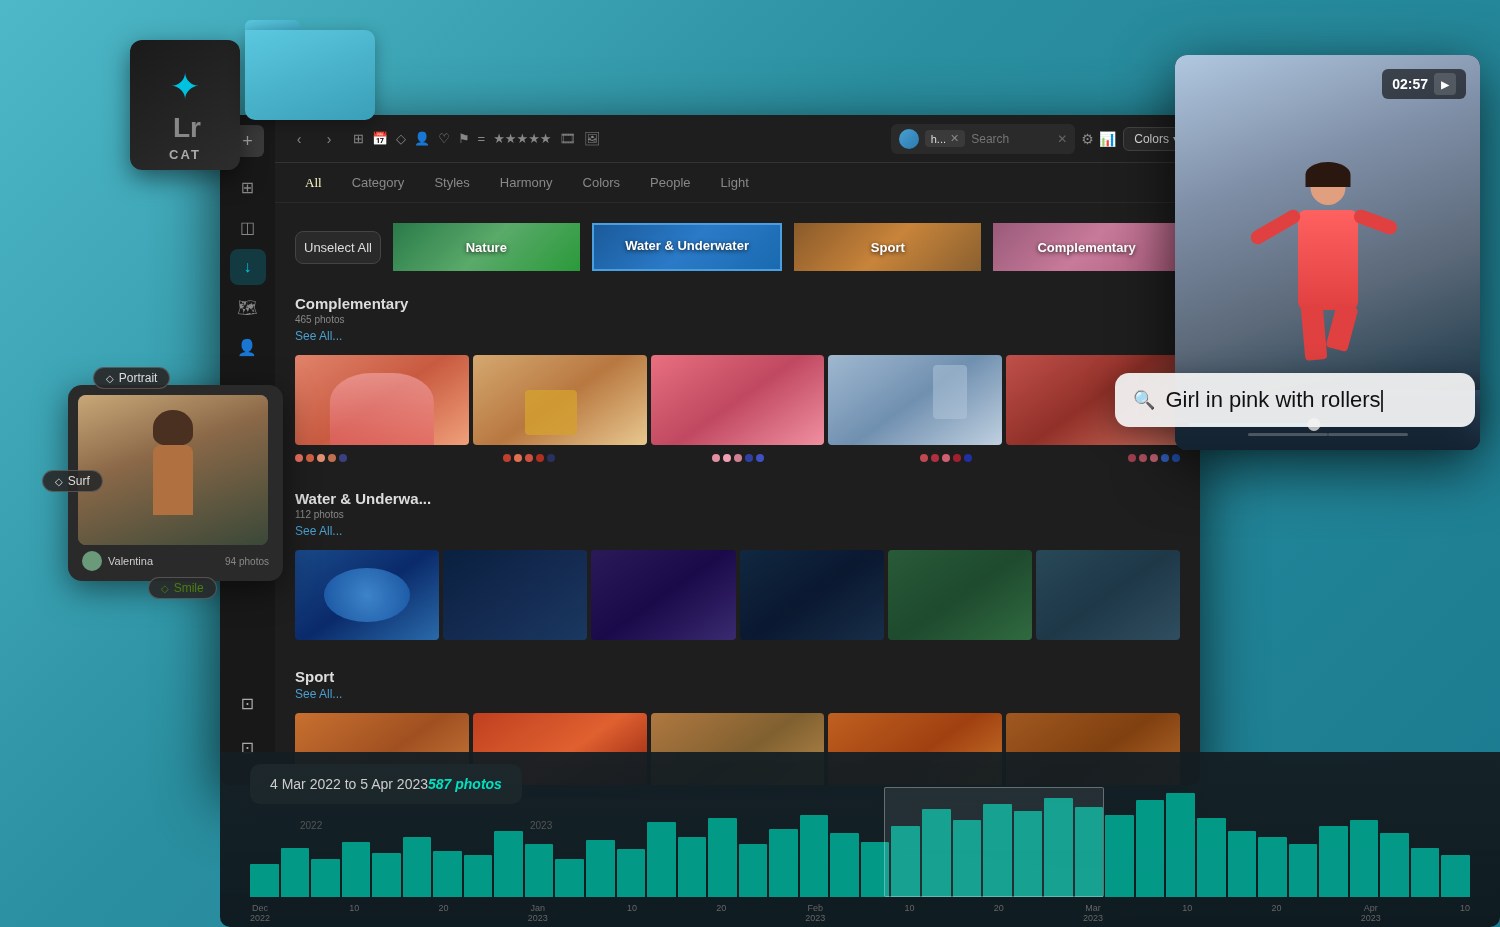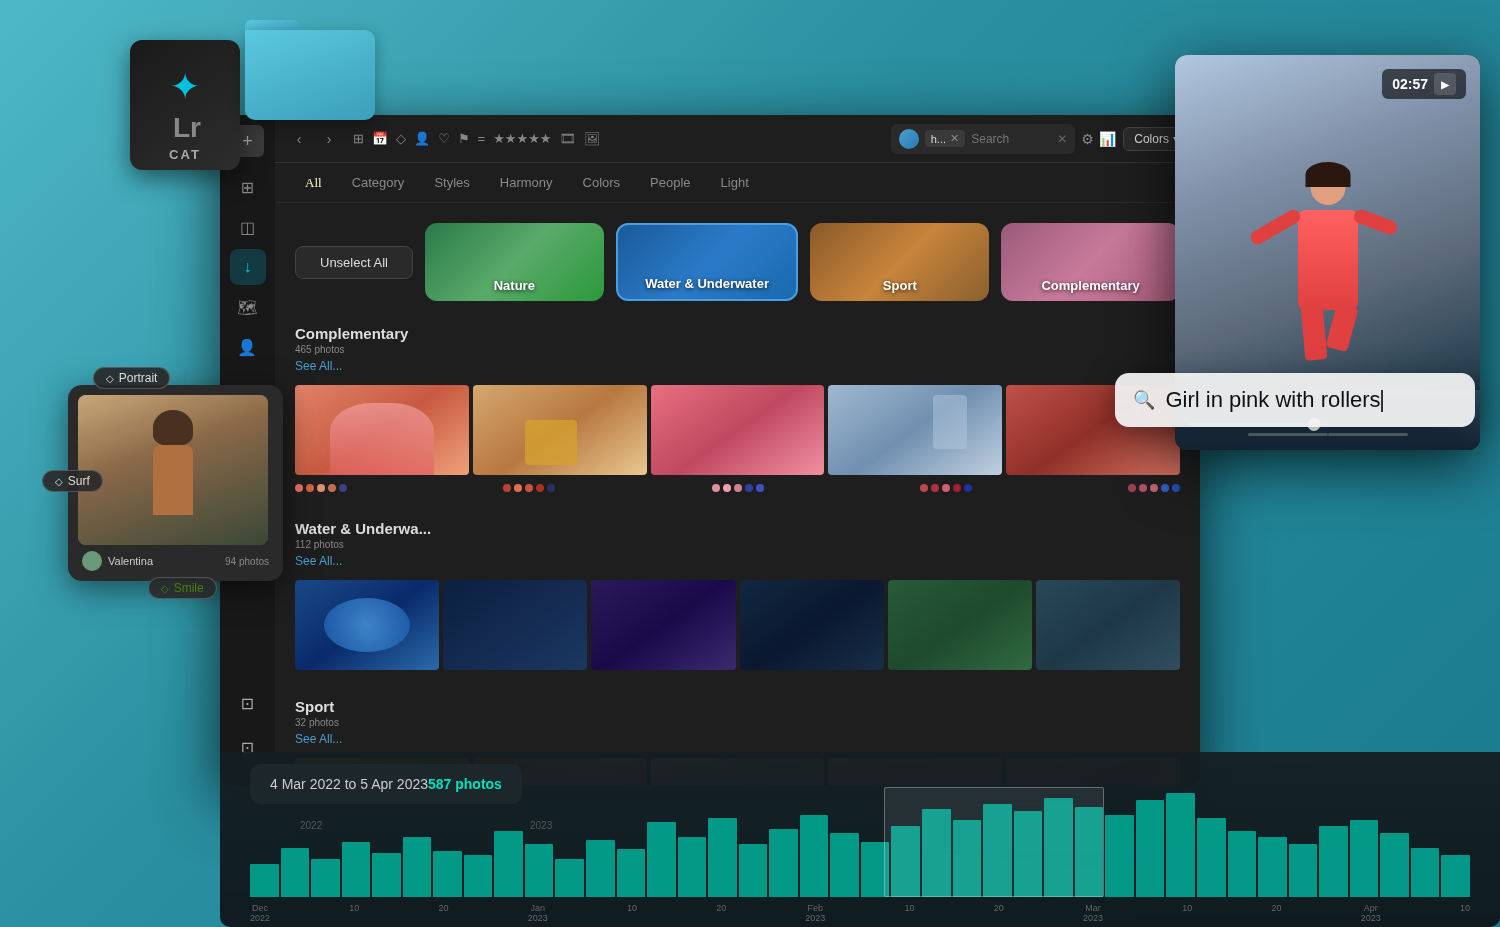--- a/index.html
+++ b/index.html
@@ -386,37 +386,37 @@
     .category-selector {
       display: flex;
       align-items: center;
       gap: 12px;
       margin-bottom: 24px;
     }
     .unselect-btn {
       background: #2a2a2a;
       border: 1px solid #444;
       color: #ddd;
-      padding: 8px 24px;
+      padding: 8px 8px;
       border-radius: 8px;
       font-size: 13px;
       cursor: pointer;
       white-space: nowrap;
     }
     .category-chip {
-      height: 78px;
+      height: 48px;
       min-width: 130px;
-      border-radius: 12px;
+      border-radius: 0;
       overflow: hidden;
       position: relative;
       cursor: pointer;
       display: flex;
       align-items: flex-end;
       justify-content: center;
-      padding-bottom: 8px;
+      padding-bottom: 16px;
       flex: 1;
     }
     .category-chip-label {
       color: #fff;
       font-size: 13px;
       font-weight: 600;
       position: relative;
       z-index: 2;
       text-shadow: 0 1px 4px rgba(0,0,0,0.8);
     }
@@ -523,21 +523,21 @@
       position: absolute;
       top: 12px;
       left: 30px;
       background: rgba(30,40,45,0.95);
       border-radius: 10px;
       padding: 12px 20px;
       display: flex;
       align-items: center;
     }
     .timeline-date { color: #ccc; font-size: 14px; }
-    .timeline-count { color: #00e0c0; font-size: 14px; font-weight: 600; }
+    .timeline-count { color: #00e0c0; font-size: 14px; font-weight: 600; font-style: italic; }
 
     
     .chart-container {
       position: absolute;
       bottom: 30px;
       left: 30px;
       right: 30px;
       height: 110px;
       display: flex;
       align-items: flex-end;
@@ -985,21 +985,20 @@
         <div class="photo-cell photo-purple-creature" style="background:linear-gradient(145deg,#2a1a5a,#1a0a4a,#3a2a70);"></div>
         <div class="photo-cell photo-underwater-hand" style="background:linear-gradient(145deg,#102840,#0a1830,#182e48);"></div>
         <div class="photo-cell photo-starfish" style="background:linear-gradient(145deg,#285a38,#1e4a2e,#306a40);"></div>
         <div class="photo-cell photo-text-underwater" style="background:linear-gradient(145deg,#284858,#1e3848,#304e60);"></div>
       </div>
     </div>
 
     <div class="section">
       <div class="section-header">
         <div class="section-title">Sport</div>
-        <div class="section-count">32 photos</div>
         <div class="section-see-all">See All...</div>
       </div>
       <div class="photo-row">
         <div class="photo-cell photo-tennis" style="background:linear-gradient(145deg,#c87030,#a05020,#d08040);"></div>
         <div class="photo-cell photo-sunset" style="background:linear-gradient(145deg,#c04020,#e06030,#801808);"></div>
         <div class="photo-cell photo-bike-sand" style="background:linear-gradient(145deg,#b07840,#806030,#c09050);"></div>
         <div class="photo-cell photo-orange-abstract" style="background:linear-gradient(145deg,#c06020,#a04010,#d08030);"></div>
         <div class="photo-cell photo-desert" style="background:linear-gradient(145deg,#a05820,#804010,#c07030);"></div>
       </div>
     </div>

